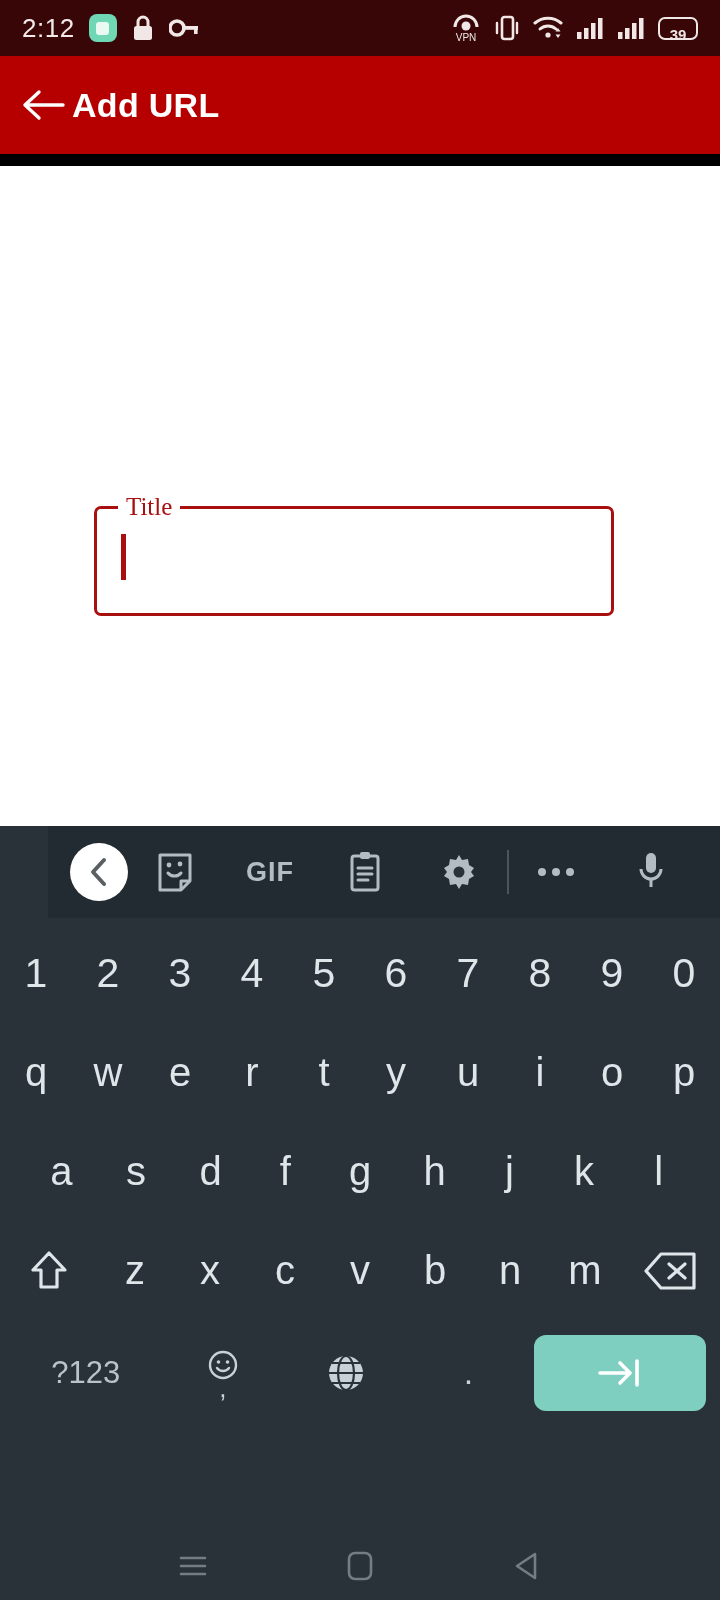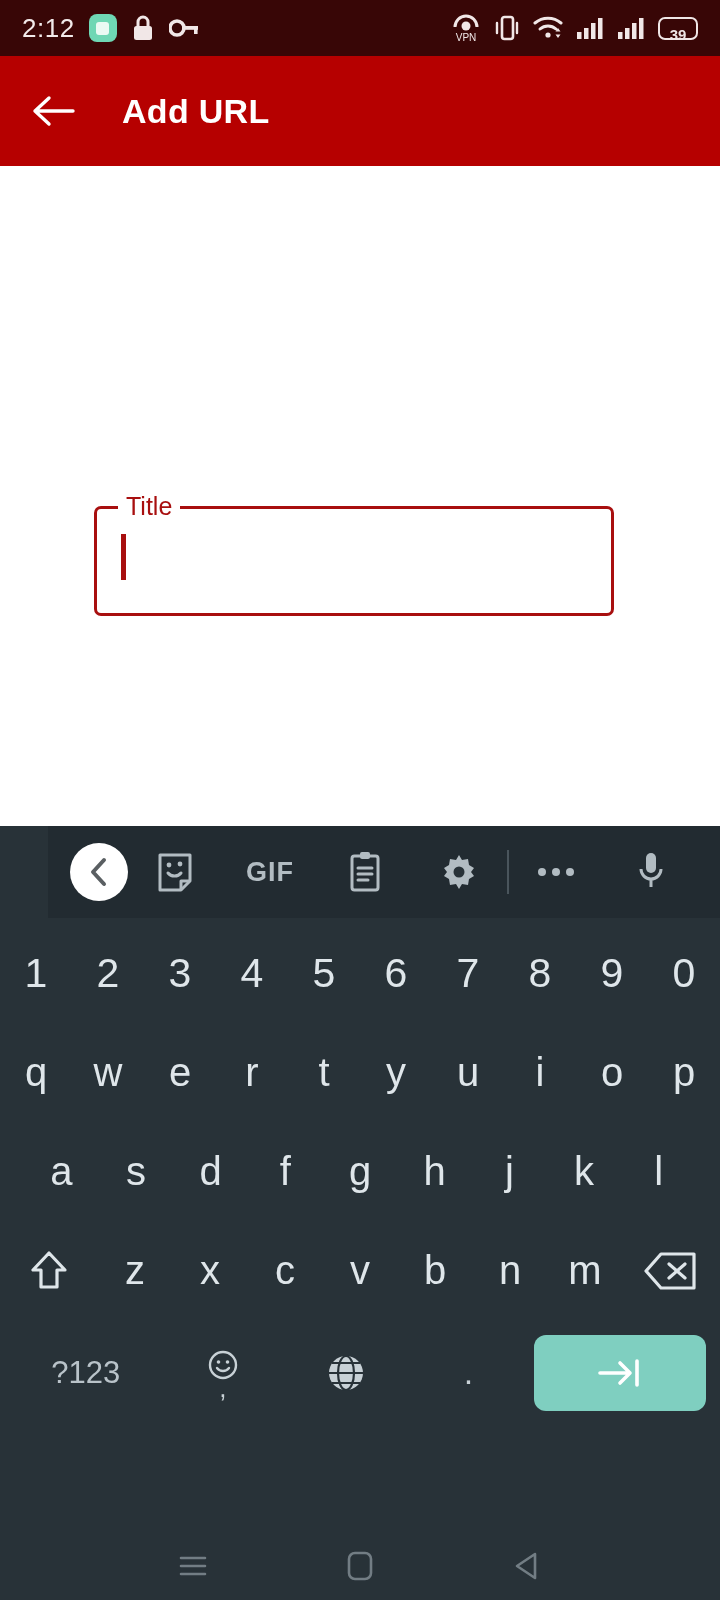--- a/index.html
+++ b/index.html
@@ -33,38 +33,38 @@
   .chip-green i { width:13px; height:13px; background:#eafaf3; border-radius:3px; display:block;}
 
   .batt {
     width:40px; height:23px; border:2.4px solid #efe6e6; border-radius:7px;
     display:flex; align-items:center; justify-content:center; position:relative;
   }
   .batt span { font-size:15px; color:#efe6e6; line-height:1; font-weight:600;margin-top:12px;}
 
   
   .app-bar {
-    position:absolute; top:56px; left:0; width:720px; height:110px;
-    background:#b60000; display:flex; align-items:center; padding-left:26px; gap:40px;
+    position:absolute; top:56px; left:0; width:720px; height:98px;
+    background:#b60000; display:flex; align-items:center; padding-left:16px; 
   }
   .back-btn { width:56px; height:56px; display:flex; align-items:center; justify-content:center; }
   .app-title { color:#ffffff; font-size:34px; font-weight:bold; letter-spacing:0.3px; }
 
   
   .content { position:absolute; top:166px; left:0; width:720px; height:660px; background:#fff; }
 
   .field { position:absolute; }
   
   #title-field { left:94px; top:340px; width:520px; height:110px; }
   #title-field .ring {
     position:absolute; inset:0; border:3px solid #a80f0f; border-radius:7px;
   }
   #title-field .notch {
     position:absolute; left:24px; top:-12px; height:24px; background:#ffffff;
-    padding:0 8px; display:flex; align-items:center;
+    padding:0 8px; display:flex; align-items:center;font-family:Liberation Serif, serif;
   }
   #title-field .notch span { color:#a80f0f; font-size:25px; line-height:1; }
   #title-field .caret {
     position:absolute; left:27px; top:28px; width:5px; height:46px; background:#a80f0f;
   }
 
   
   #url-field { left:94px; top:527px; width:520px; height:110px; }
   #url-field .ring {
     position:absolute; inset:0; border:2px solid #8d8d8d; border-radius:7px;

